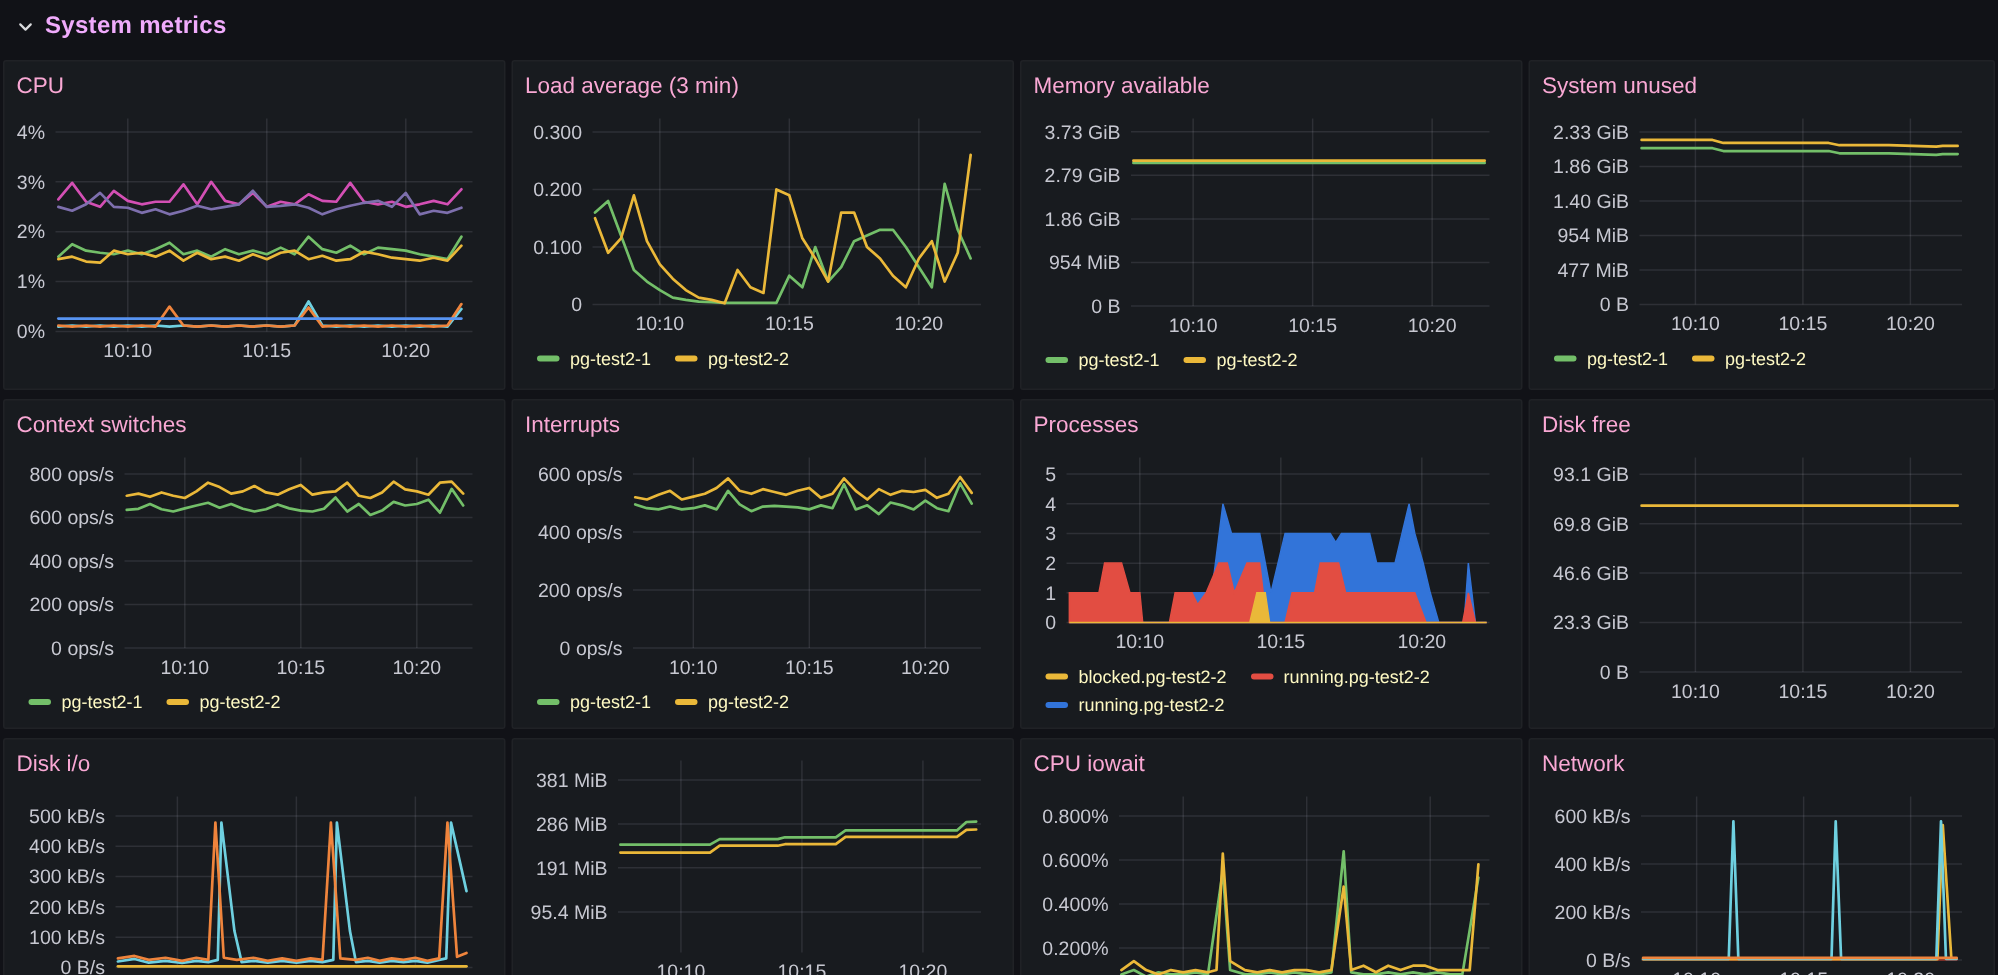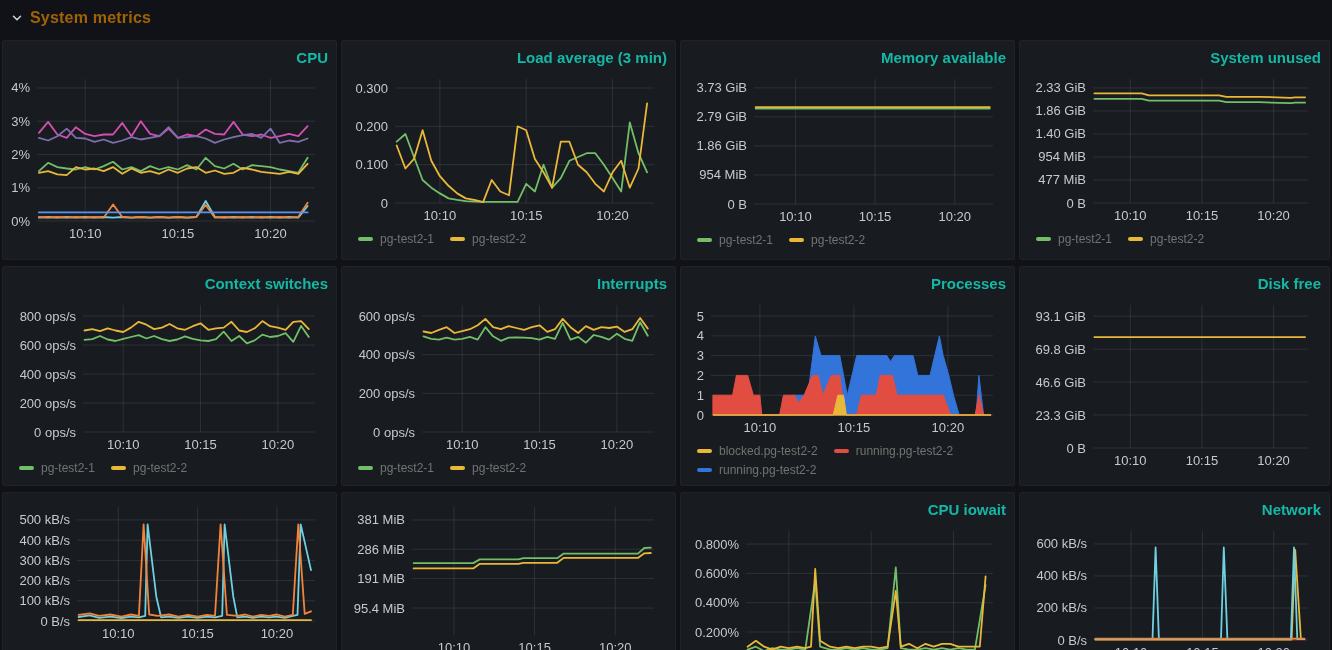--- a/index.html
+++ b/index.html
@@ -1,33 +1,33 @@
 <!DOCTYPE html>
 <html><head>
 <meta charset="utf-8">
 <style>
   * { margin:0; padding:0; box-sizing:border-box; }
   html,body { width:1332px; height:650px; overflow:hidden; background:#111217;
     font-family:"Liberation Sans","DejaVu Sans",sans-serif; }
   .hdr { height:36px; display:flex; align-items:center; padding-left:10px; cursor:pointer; }
   .hdr svg { margin-right:6px; }
-  .hdr-title { color:#a16207; font-size:16px; font-weight:700; letter-spacing:.2px; }
+  .hdr-title { color:#f0abfc; font-size:16px; font-weight:700; letter-spacing:.2px; }
   .grid { display:grid; grid-template-columns:335px 335px 335px 1fr; gap:6px 4px;
     padding:4px 2px 0 2px; }
   .panel { background:#181b1f; border:1px solid #202226; border-radius:2px;
     height:220px; padding:6px 8px 8px 8px; overflow:hidden; position:relative; }
-  .ptitle { height:24px; line-height:22px; text-align:right; color:#14b8a6;
-    font-size:15px; font-weight:700; cursor:pointer; white-space:nowrap;
+  .ptitle { height:24px; line-height:22px; text-align:left; color:#f9a8d4;
+    font-size:15px; font-weight:400; cursor:pointer; white-space:nowrap;
     overflow:hidden; text-overflow:ellipsis; }
   .chart { display:block; }
   .legend { display:flex; flex-wrap:wrap; align-items:center; gap:2px 16px;
     padding:5px 0 0 8px; }
   .litem { display:flex; align-items:center; gap:7px; cursor:pointer; height:17px; }
   .lswatch { width:15px; height:4px; border-radius:2px; display:inline-block; }
-  .llabel { color:#737373; font-size:12px; }
+  .llabel { color:#fef9c3; font-size:12px; }
   text { font-family:"Liberation Sans","DejaVu Sans",sans-serif; }
 </style>
 </head>
 <body>
 
 <div class="hdr">
   <svg width="14" height="14" viewBox="0 0 24 24" fill="none" stroke="#d8d9dc" stroke-width="2.5" stroke-linecap="round" stroke-linejoin="round">
       <polyline points="6 9 12 15 18 9"></polyline>
     </svg>
   <span class="hdr-title">System metrics</span>
@@ -321,20 +321,21 @@
         <line x1="102.26666666666667" y1="8" x2="102.26666666666667" y2="151" stroke="rgba(204,204,220,0.12)" stroke-width="1"></line>
         <text x="102.26666666666667" y="168" fill="#c7c8d1" font-size="13" text-anchor="middle">10:10</text>
         <line x1="173.93333333333334" y1="8" x2="173.93333333333334" y2="151" stroke="rgba(204,204,220,0.12)" stroke-width="1"></line>
         <text x="173.93333333333334" y="168" fill="#c7c8d1" font-size="13" text-anchor="middle">10:15</text>
         <line x1="245.60000000000002" y1="8" x2="245.60000000000002" y2="151" stroke="rgba(204,204,220,0.12)" stroke-width="1"></line>
         <text x="245.60000000000002" y="168" fill="#c7c8d1" font-size="13" text-anchor="middle">10:20</text>
         <path fill="none" stroke="#eab839" stroke-width="1.8" stroke-linejoin="round" stroke-linecap="round" d="M66.4 40.1 L277.1 40.1" clip-path="url(#clip7)"></path>
       </svg>
     </div>
     <div class="panel">
+      <div class="ptitle">Disk i/o</div>
       <svg width="316" height="144" class="chart">
         <defs>
           <clipPath id="clip8">
             <rect x="65" y="4" width="241" height="122"></rect>
           </clipPath>
         </defs>
         <line x1="66" y1="122" x2="304" y2="122" stroke="rgba(204,204,220,0.12)" stroke-width="1"></line>
         <text x="59" y="126.5" fill="#c7c8d1" font-size="13" text-anchor="end">0 B/s</text>
         <line x1="66" y1="101.7872340425532" x2="304" y2="101.7872340425532" stroke="rgba(204,204,220,0.12)" stroke-width="1"></line>
         <text x="59" y="106.2872340425532" fill="#c7c8d1" font-size="13" text-anchor="end">100 kB/s</text>

